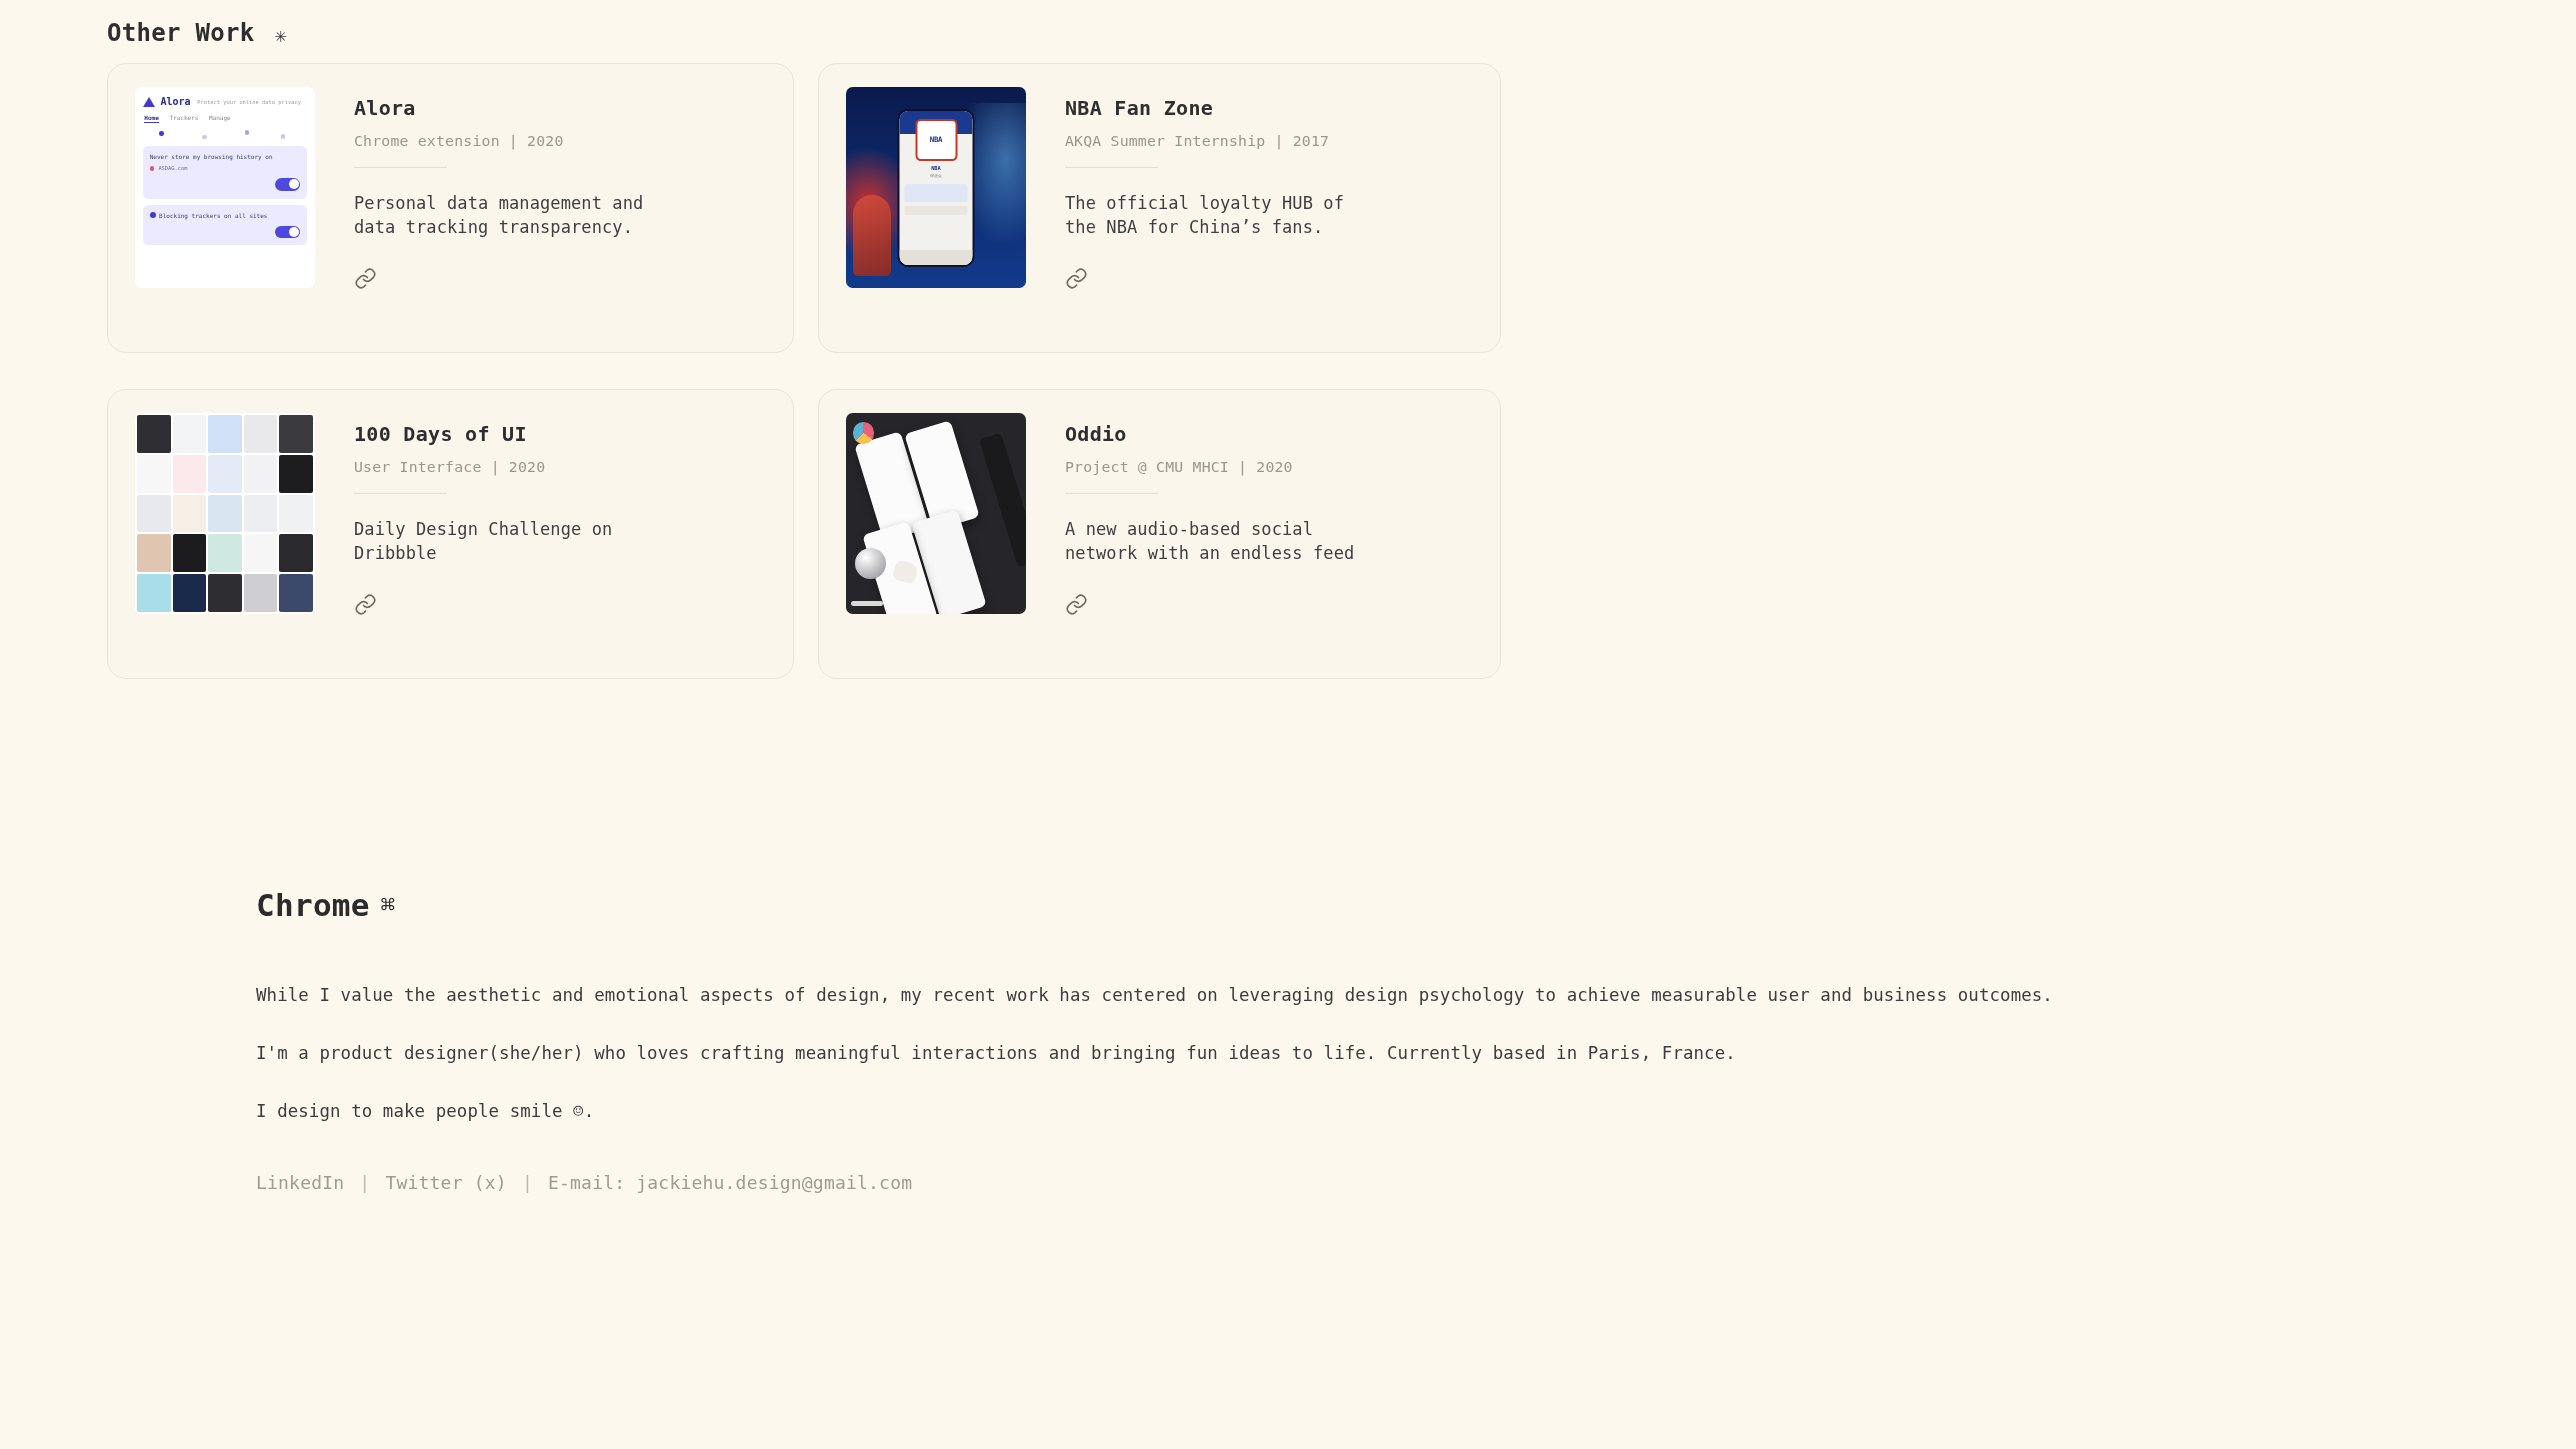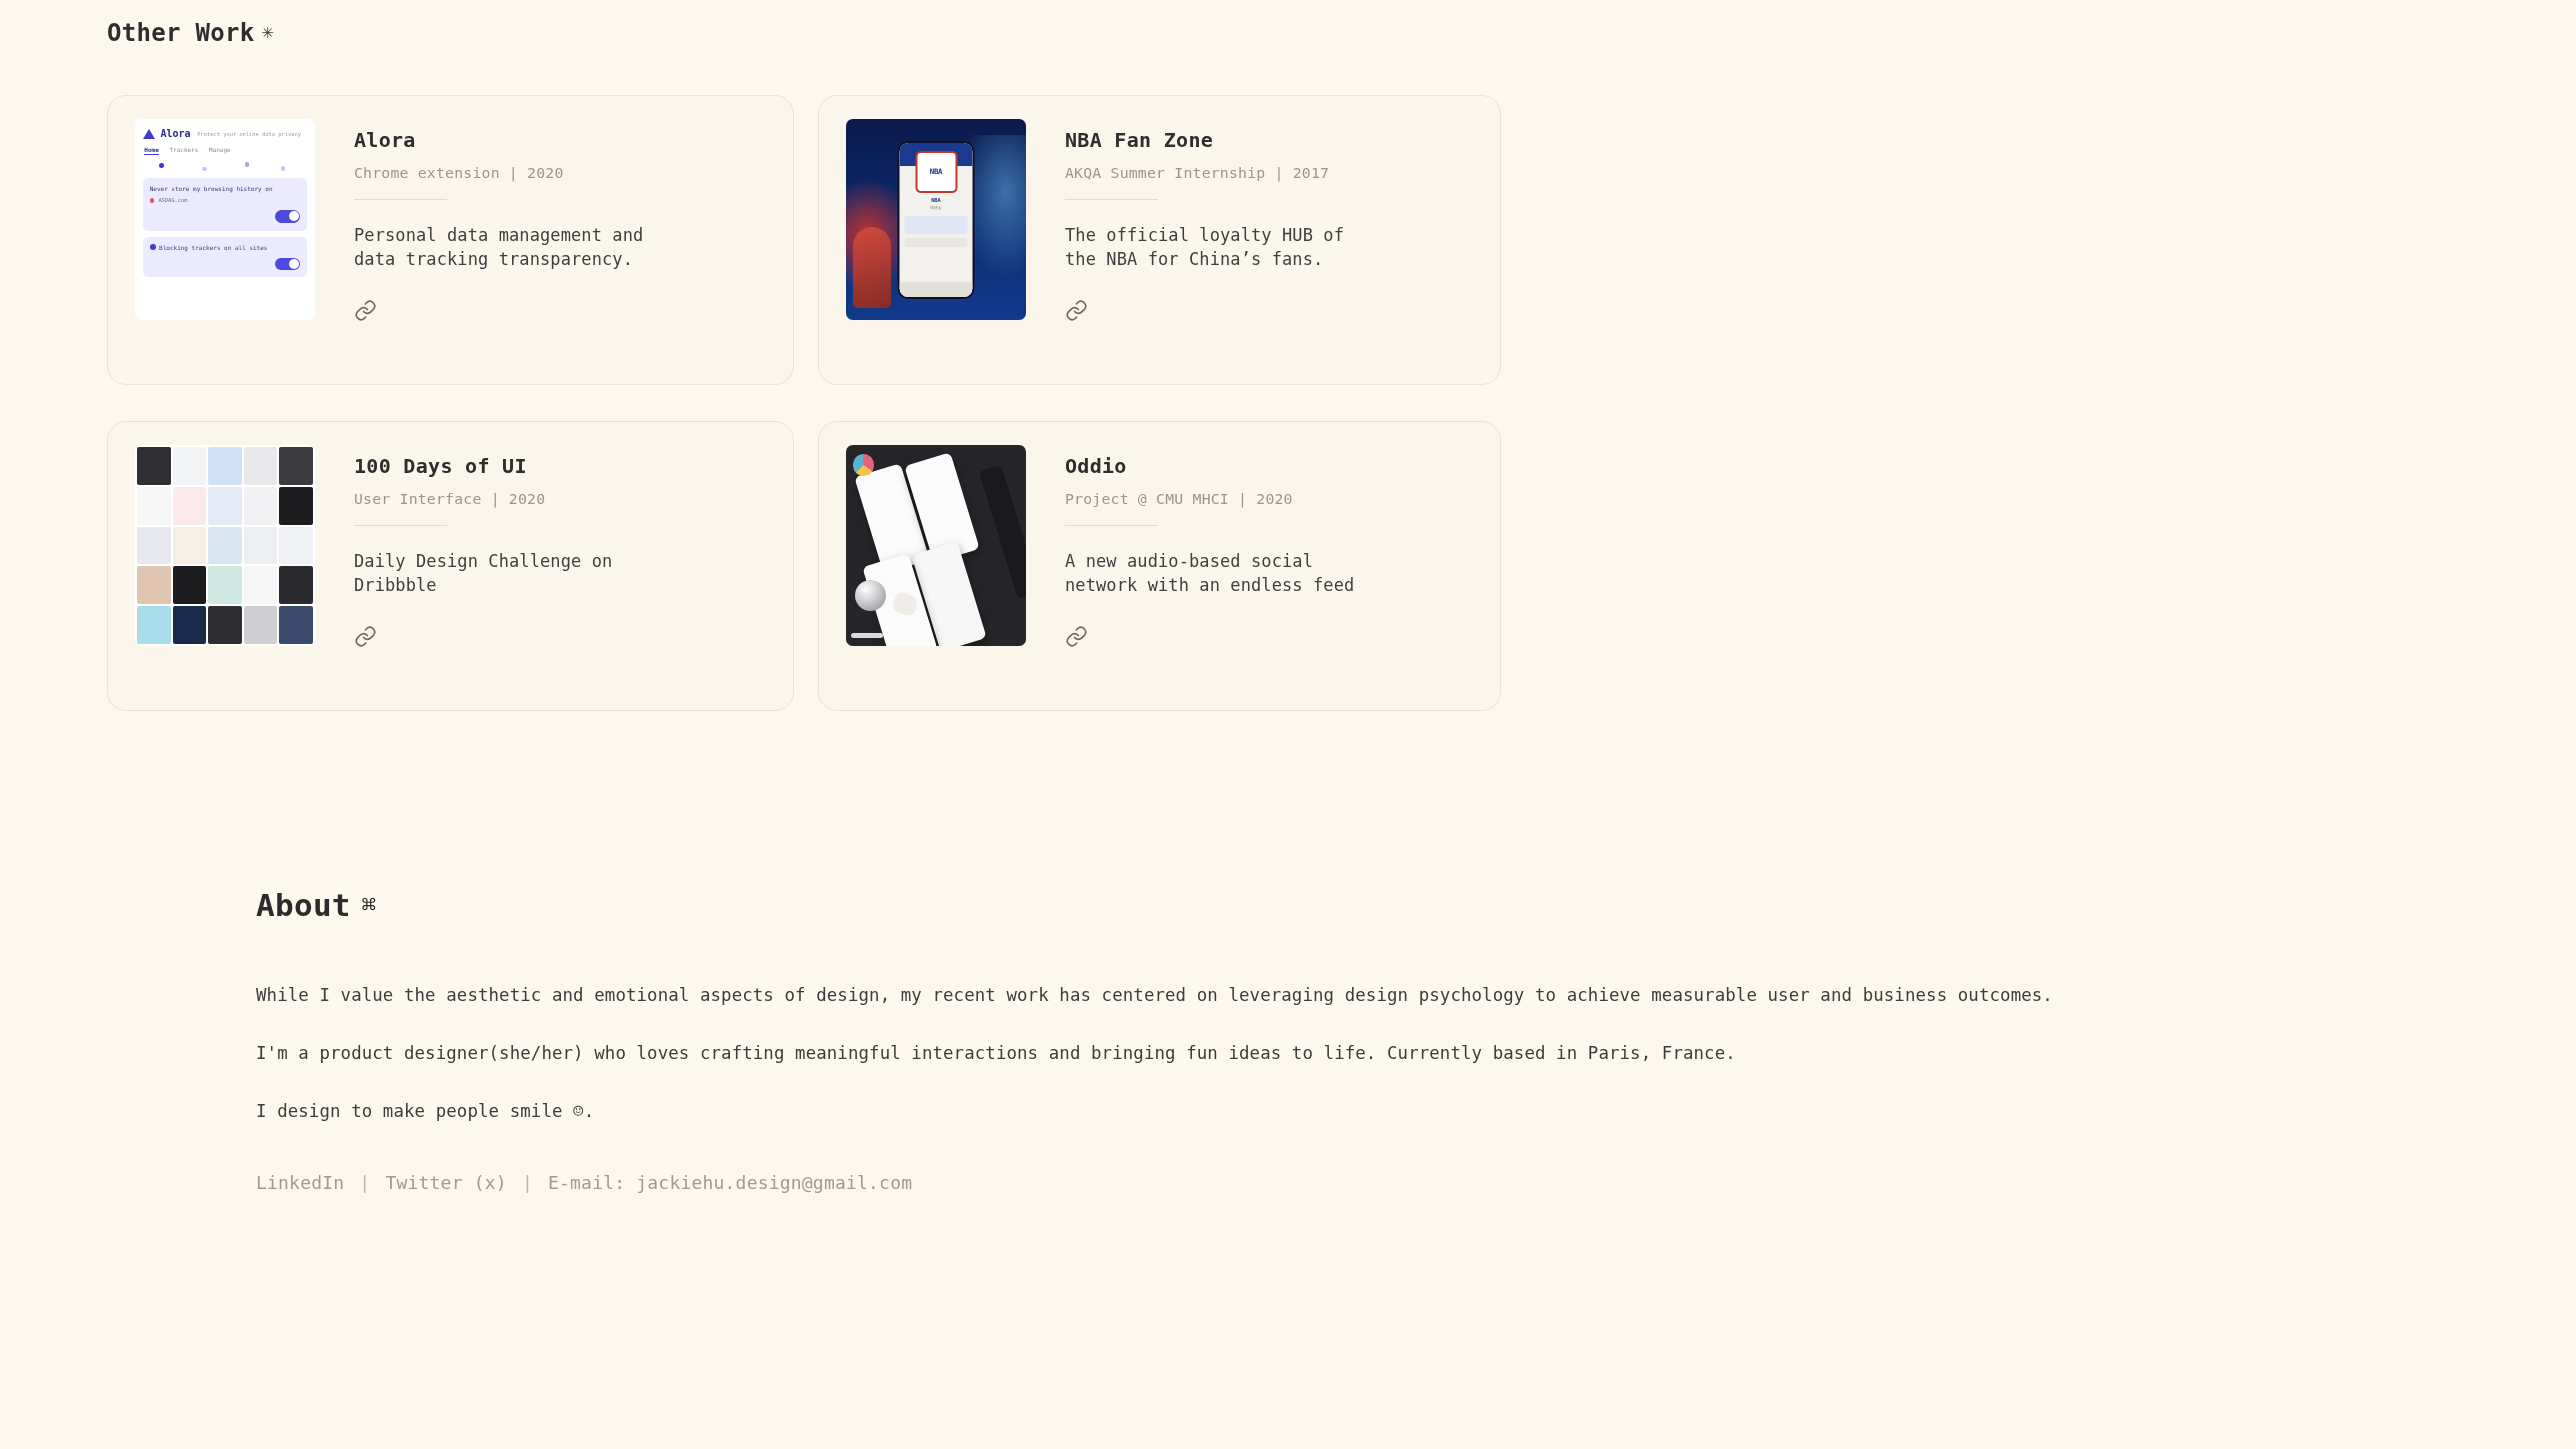--- a/index.html
+++ b/index.html
@@ -24,24 +24,24 @@
     position: absolute;
     left: 107px;
     top: 19px;
     width: 1422px;
   }
   .section-title {
     font-size: 24px;
     font-weight: 700;
     letter-spacing: 0.3px;
     color: #2e2e2e;
-    margin: 0 0 48px 0;
+    margin: 0 0 16px 0;
     display: flex;
-    align-items: flex-start;
-    gap: 7px;
+    align-items: flex-end;
+    gap: 20px;
   }
   .section-title .star {
     font-size: 20px;
     font-weight: 400;
     color: #3b3b3b;
   }
 
   .card-grid {
     display: grid;
     grid-template-columns: 687px 683px;
@@ -430,21 +430,21 @@
             </svg>
           </a>
         </div>
       </article>
 
     </div>
   </section>
 
   <section class="about-section">
     <h2 class="about-title">
-      <span>About</span>
+      <span>Chrome</span>
       <span class="cmd">⌘</span>
     </h2>
 
     <p class="about-p">While I value the aesthetic and emotional aspects of design, my recent work has centered on leveraging design psychology to achieve measurable user and business outcomes.</p>
     <p class="about-p">I'm a product designer(she/her) who loves crafting meaningful interactions and bringing fun ideas to life. Currently based in Paris, France.</p>
     <p class="about-p">I design to make people smile ☺.</p>
 
     <div class="about-links">
       <a href="#">LinkedIn</a>
       <span class="sep">|</span>

